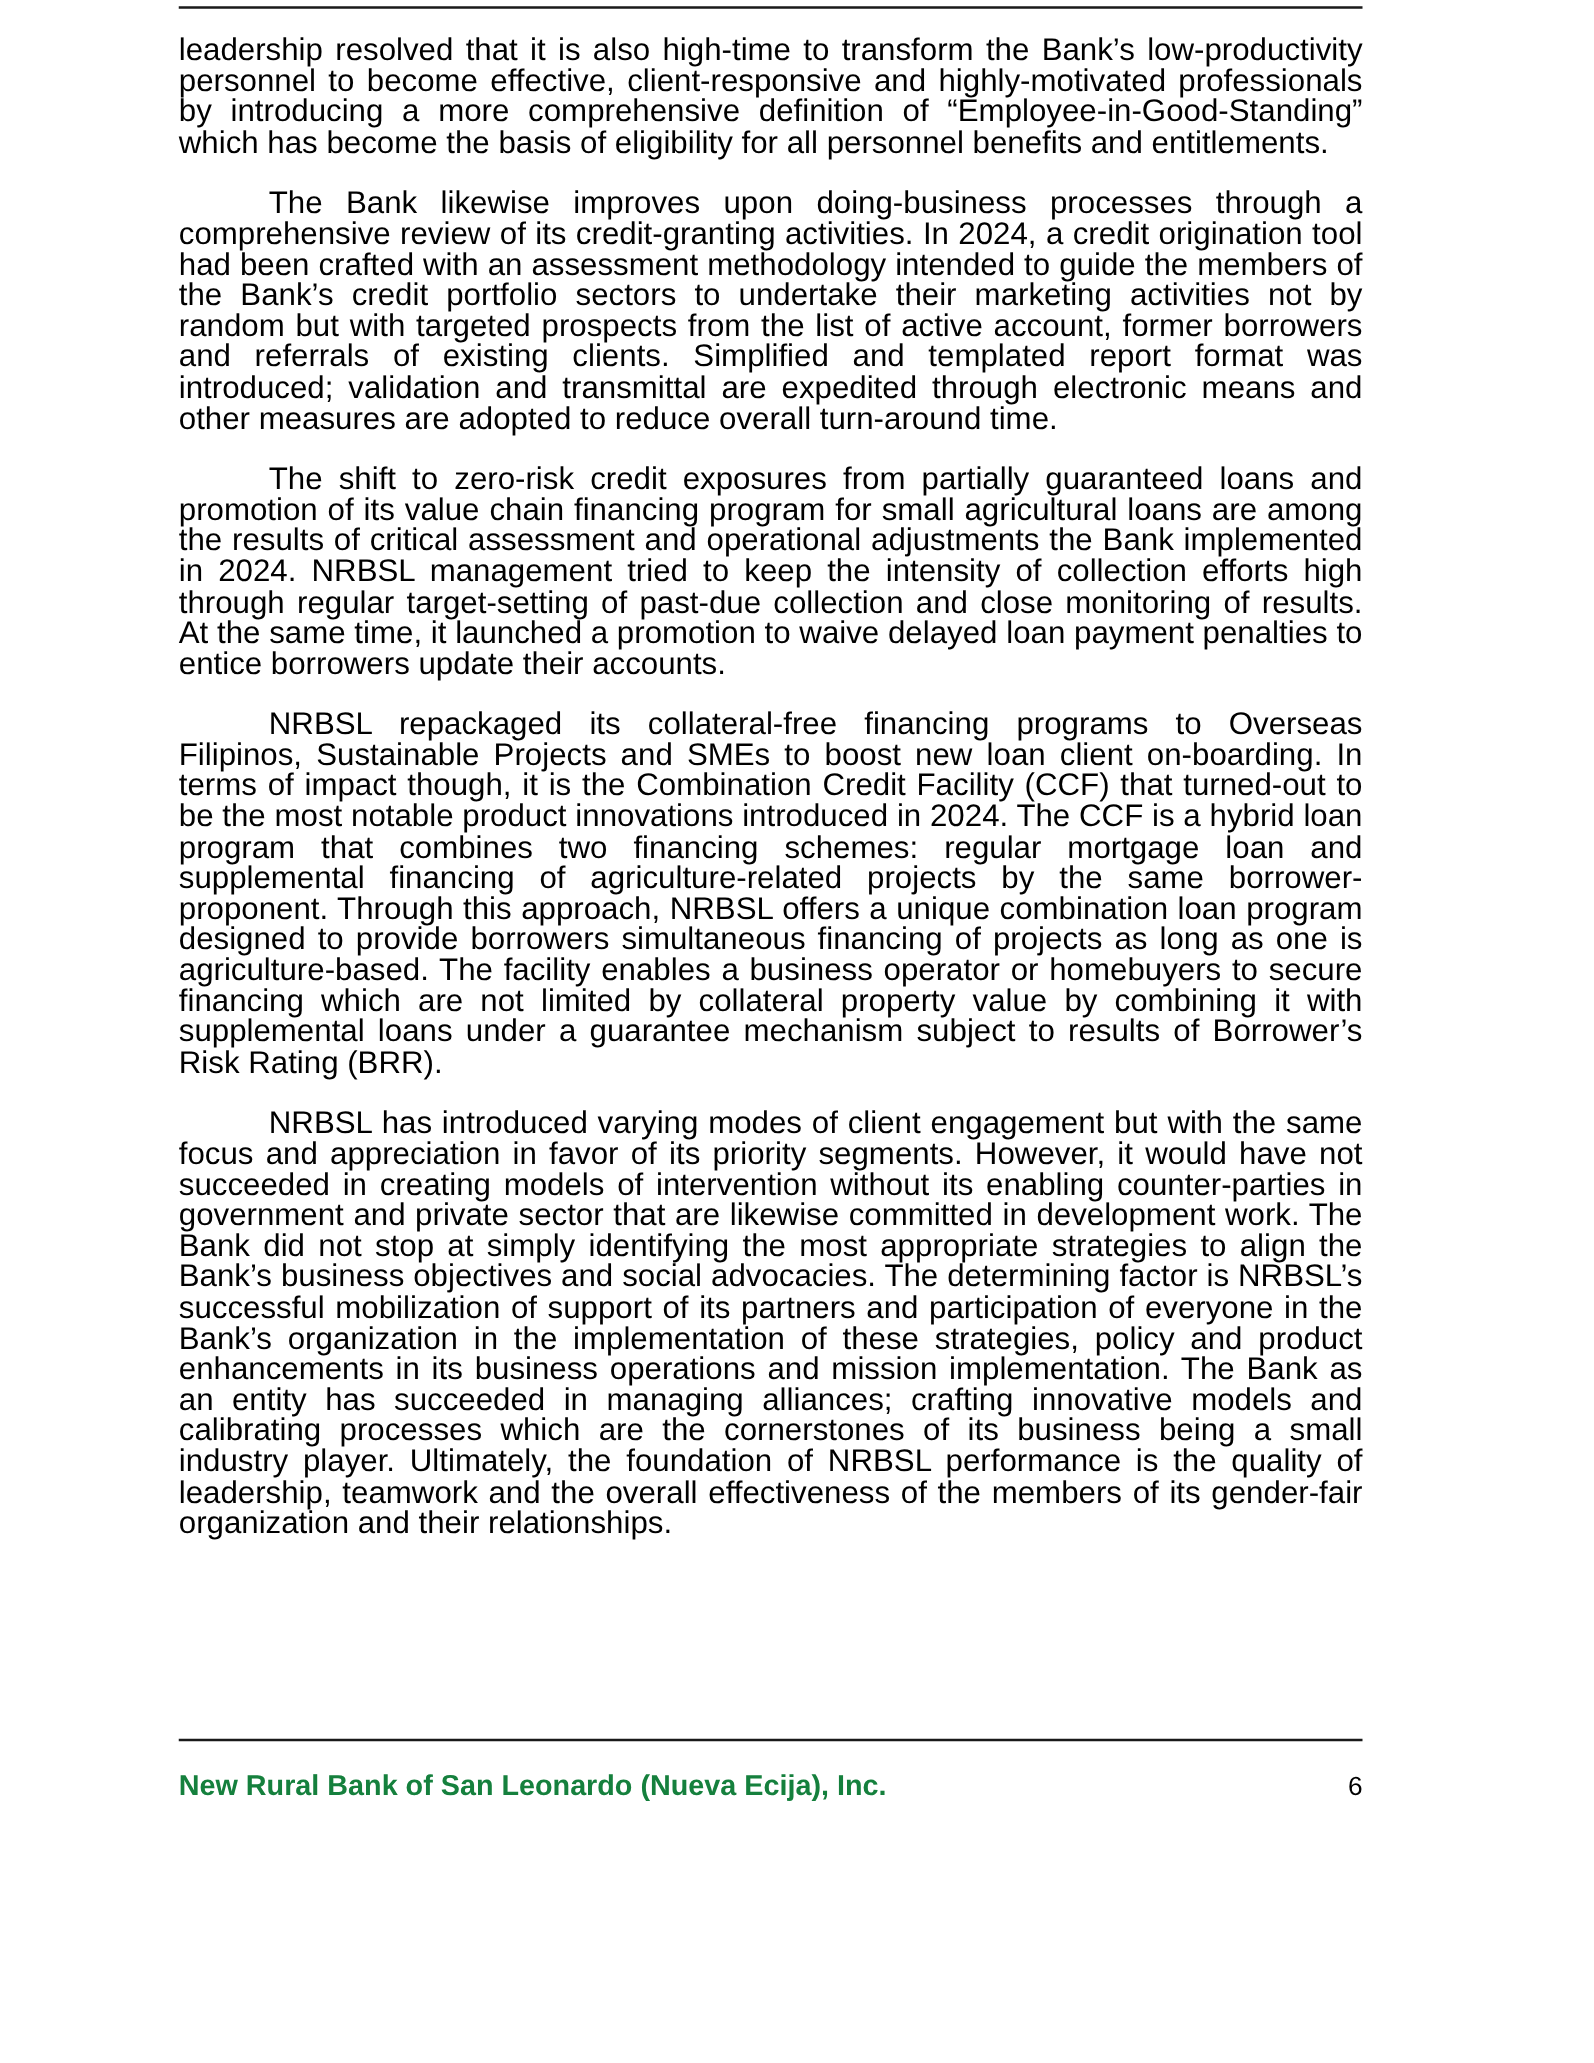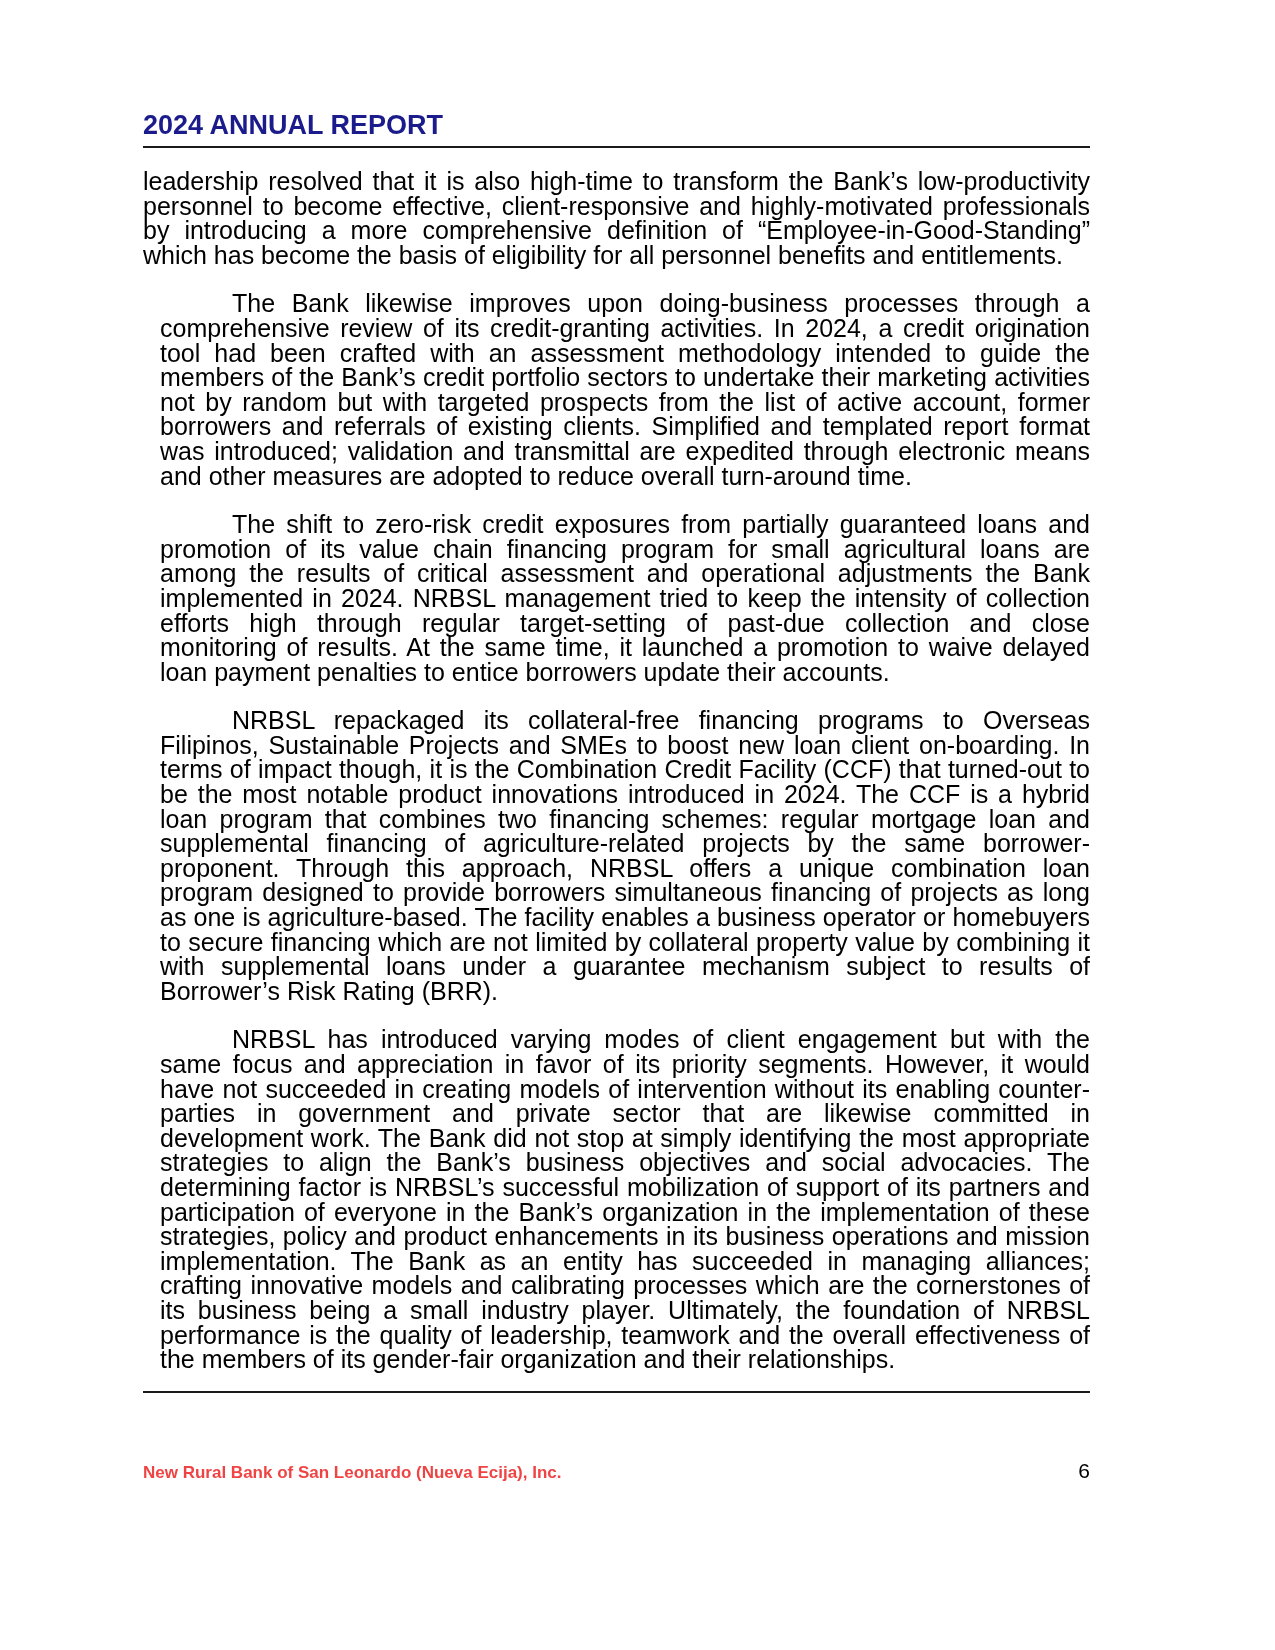--- a/index.html
+++ b/index.html
@@ -41,58 +41,55 @@
   }
   .body-text p {
     margin: 0 0 24px 0;
     font-size: 25px;
     line-height: 24.6px;
     text-align: justify;
     color: #000000;
   }
   .body-text p.indent {
     text-indent: 72px;
-    margin-left: 17px;
   }
   .footer {
     position: absolute;
     left: 143px;
     top: 1391px;
     width: 947px;
   }
   .footer-rule {
     height: 2px;
     background: #1a1a1a;
     width: 100%;
   }
   .footer-row {
     margin-top: 22px;
     display: flex;
     justify-content: space-between;
     align-items: baseline;
   }
   .bank-name {
-    font-size: 17px;
+    font-size: 23px;
     font-weight: bold;
-    color: #ef4444;
-    margin-top: 48px;
+    color: #15803d;
   }
   .page-number {
     font-size: 21px;
     color: #000000;
   }
 </style>
 </head>
 <body>
 
 <div class="page">
   <div class="content">
 
     <div>
-      <h1 class="report-title">2024 ANNUAL REPORT</h1>
       <div class="header-rule"></div>
     </div>
 
     <div class="body-text">
       <p>leadership resolved that it is also high-time to transform the Bank’s low-productivity personnel to become effective, client-responsive and highly-motivated professionals by introducing a more comprehensive definition of “Employee-in-Good-Standing” which has become the basis of eligibility for all personnel benefits and entitlements.</p>
       <p class="indent">The Bank likewise improves upon doing-business processes through a comprehensive review of its credit-granting activities. In 2024, a credit origination tool had been crafted with an assessment methodology intended to guide the members of the Bank’s credit portfolio sectors to undertake their marketing activities not by random but with targeted prospects from the list of active account, former borrowers and referrals of existing clients.  Simplified and templated report format was introduced; validation and transmittal are expedited through electronic means and other measures are adopted to reduce overall turn-around time.</p>
       <p class="indent">The shift to zero-risk credit exposures from partially guaranteed loans and promotion of its value chain financing program for small agricultural loans are among the results of critical assessment and operational adjustments the Bank implemented in 2024. NRBSL management tried to keep the intensity of collection efforts high through regular target-setting of past-due collection and close monitoring of results. At the same time, it launched a promotion to waive delayed loan payment penalties to entice borrowers update their accounts.</p>
       <p class="indent">NRBSL repackaged its collateral-free financing programs to Overseas Filipinos, Sustainable Projects and SMEs to boost new loan client on-boarding. In terms of impact though, it is the Combination Credit Facility (CCF) that turned-out to be the most notable product innovations introduced in 2024. The CCF is a hybrid loan program that combines two financing schemes: regular mortgage loan and supplemental financing of agriculture-related projects by the same borrower-proponent. Through this approach, NRBSL offers a unique combination loan program designed to provide borrowers simultaneous financing of projects as long as one is agriculture-based. The facility enables a business operator or homebuyers to secure financing which are not limited by collateral property value by combining it with supplemental loans under a guarantee mechanism subject to results of Borrower’s Risk Rating (BRR).</p>
       <p class="indent">NRBSL has introduced varying modes of client engagement but with the same focus and appreciation in favor of its priority segments. However, it would have not succeeded in creating models of intervention without its enabling counter-parties in government and private sector that are likewise committed in development work. The Bank did not stop at simply identifying the most appropriate strategies to align the Bank’s business objectives and social advocacies. The determining factor is NRBSL’s successful mobilization of support of its partners and participation of everyone in the Bank’s organization in the implementation of these strategies, policy and product enhancements in its business operations and mission implementation. The Bank as an entity has succeeded in managing alliances; crafting innovative models and calibrating processes which are the cornerstones of its business being a small industry player. Ultimately, the foundation of NRBSL performance is the quality of leadership, teamwork and the overall effectiveness of the members of its gender-fair organization and their relationships.</p>
     </div>

